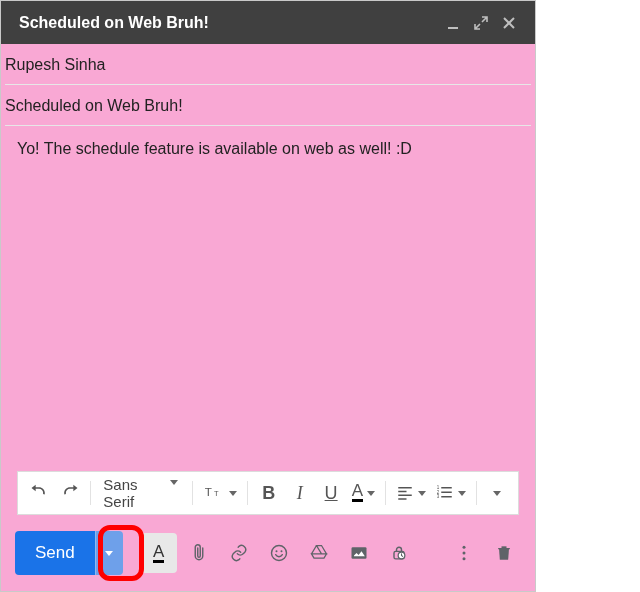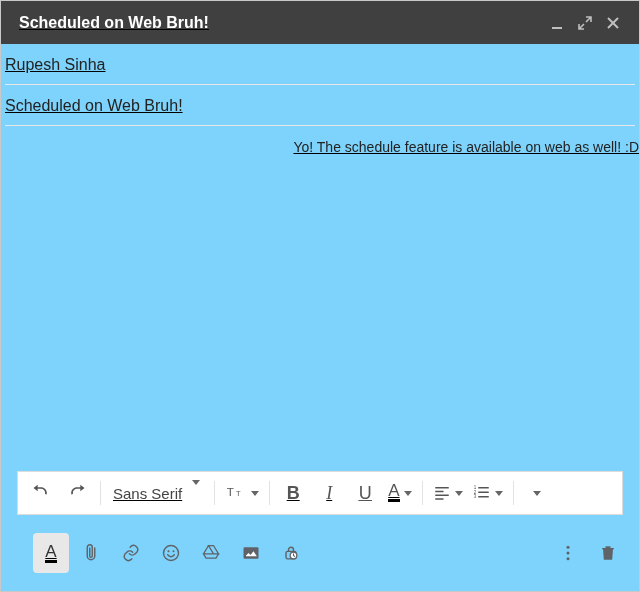--- a/index.html
+++ b/index.html
@@ -1,28 +1,28 @@
 <!DOCTYPE html>
 <html><head>
 <meta charset="utf-8">
 <style>
   * { box-sizing: border-box; margin: 0; padding: 0; }
   html, body { width: 640px; height: 592px; font-family: Arial, Helvetica, sans-serif; background: #fff; }
-  .wrap { width: 640px; height: 592px; border: 1px solid #c9c9c9; display: flex; flex-direction: column; background: #7dd3fc; text-decoration: underline; }
+  .wrap { width: 536px; height: 592px; border: 1px solid #c9c9c9; display: flex; flex-direction: column; background: #f9a8d4; }
 
   
   .titlebar { background: #404040; color: #fff; height: 43px; display: flex; align-items: center; padding: 0 12px 0 18px; }
   .titlebar .title { font-size: 16px; font-weight: 700; flex: 1; }
   .titlebar .winbtn { width: 28px; height: 28px; display: inline-flex; align-items: center; justify-content: center; color: #bfbfbf; cursor: pointer; }
   .titlebar .winbtn svg { width: 14px; height: 14px; }
 
   
   .fields { padding: 0 4px; }
   .field { padding: 12px 0 10px 0; border-bottom: 1px solid #e7e7e7; font-size: 16px; color: #222; }
-  .body-area { flex: 1; padding: 12px 0; font-size: 14px; color: #222; line-height: 1.35; text-align: right; }
+  .body-area { flex: 1; padding: 12px 16px; font-size: 16px; color: #222; line-height: 1.35; }
 
   
   .fmtbar { margin: 0 16px 10px 16px; border: 1px solid #dcdcdc; background: #fff; height: 44px; display: flex; align-items: center; gap: 2px; padding: 0 6px; }
   .fbtn { width: 34px; height: 36px; display: inline-flex; align-items: center; justify-content: center; color: #555; cursor: pointer; border-radius: 3px; }
   .sep { width: 1px; height: 24px; background: #e2e2e2; margin: 0 4px; }
   .fontpick { display: inline-flex; align-items: center; gap: 10px; height: 36px; padding: 0 8px 0 6px; color: #444; font-size: 15px; cursor: pointer; }
   .caret-sm { display:inline-block; }
   .tbtn-group { display: inline-flex; align-items: center; height:36px; padding: 0 4px; color:#555; cursor:pointer; gap:4px;}
   .ul-u { font-size:18px; font-weight:400; }
 
@@ -137,20 +137,29 @@
         </svg>
       <span class="tri-down"></span>
     </div>
     <div class="sep"></div>
     <div class="fbtn">
         <span class="tri-down"></span>
       </div>
   </div>
 
   <div class="actionbar">
+    <div class="send-cluster">
+      <div class="sendwrap">
+        <button class="sendbtn">Send</button>
+        <button class="sendmore">
+          <span class="tri-down white"></span>
+        </button>
+      </div>
+      <div class="highlight-box" style="left:83px; top:-6px; width:46px; height:56px;"></div>
+    </div>
 
     <div class="action-icons">
       <div class="aicon acc">
         <span style="font-size:17px;color:#333;border-bottom:3px solid #000;line-height:15px;padding-bottom:1px">A</span>
       </div>
       <div class="aicon">
         <svg viewBox="0 0 24 24">
             <path d="M16.5 6v9.5a4.5 4.5 0 0 1-9 0V5a3 3 0 1 1 6 0v10.5a1.5 1.5 0 0 1-3 0V6" stroke="#5f6368" stroke-width="1.7" fill="none" stroke-linecap="round"></path>
           </svg>
       </div>

